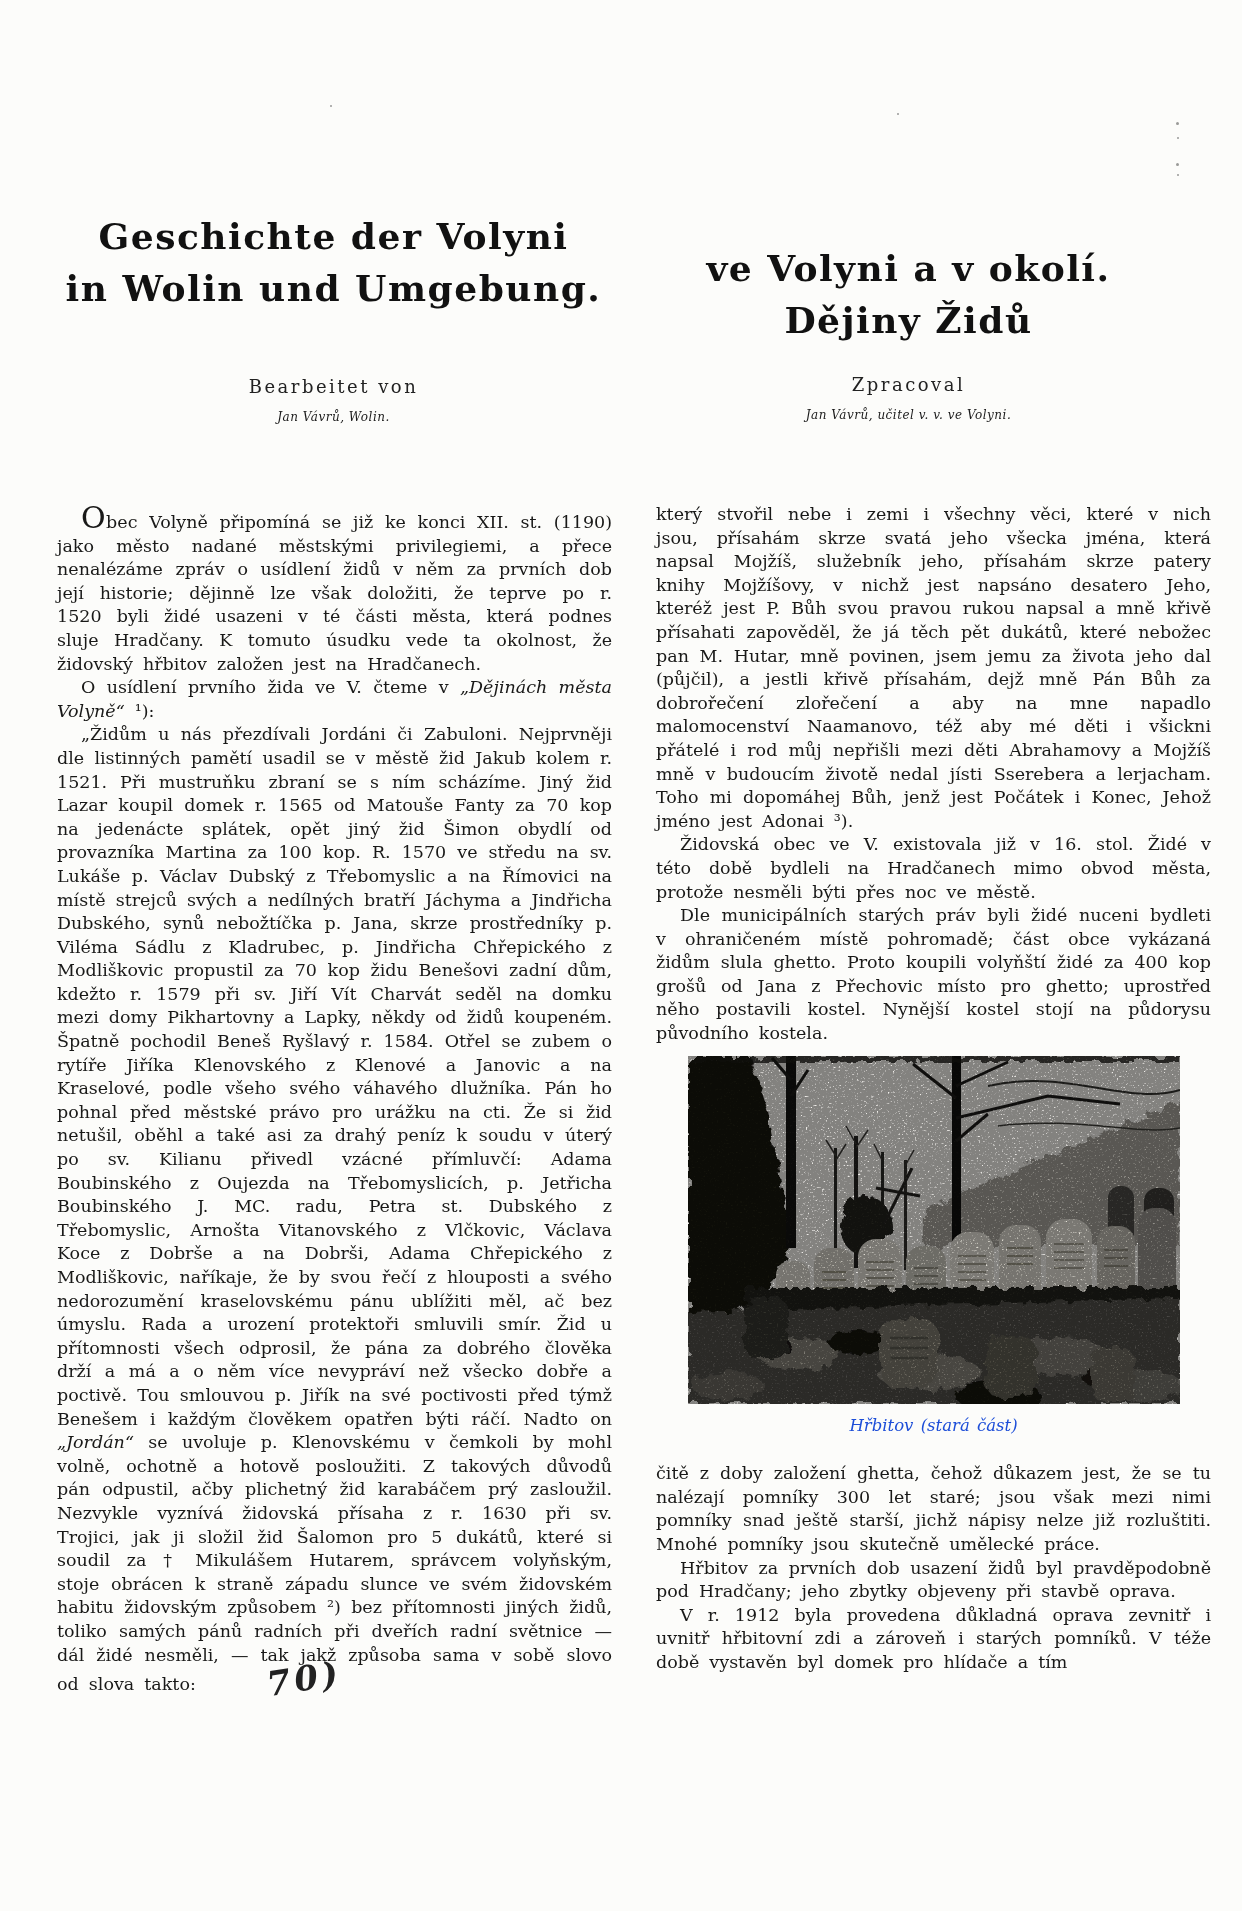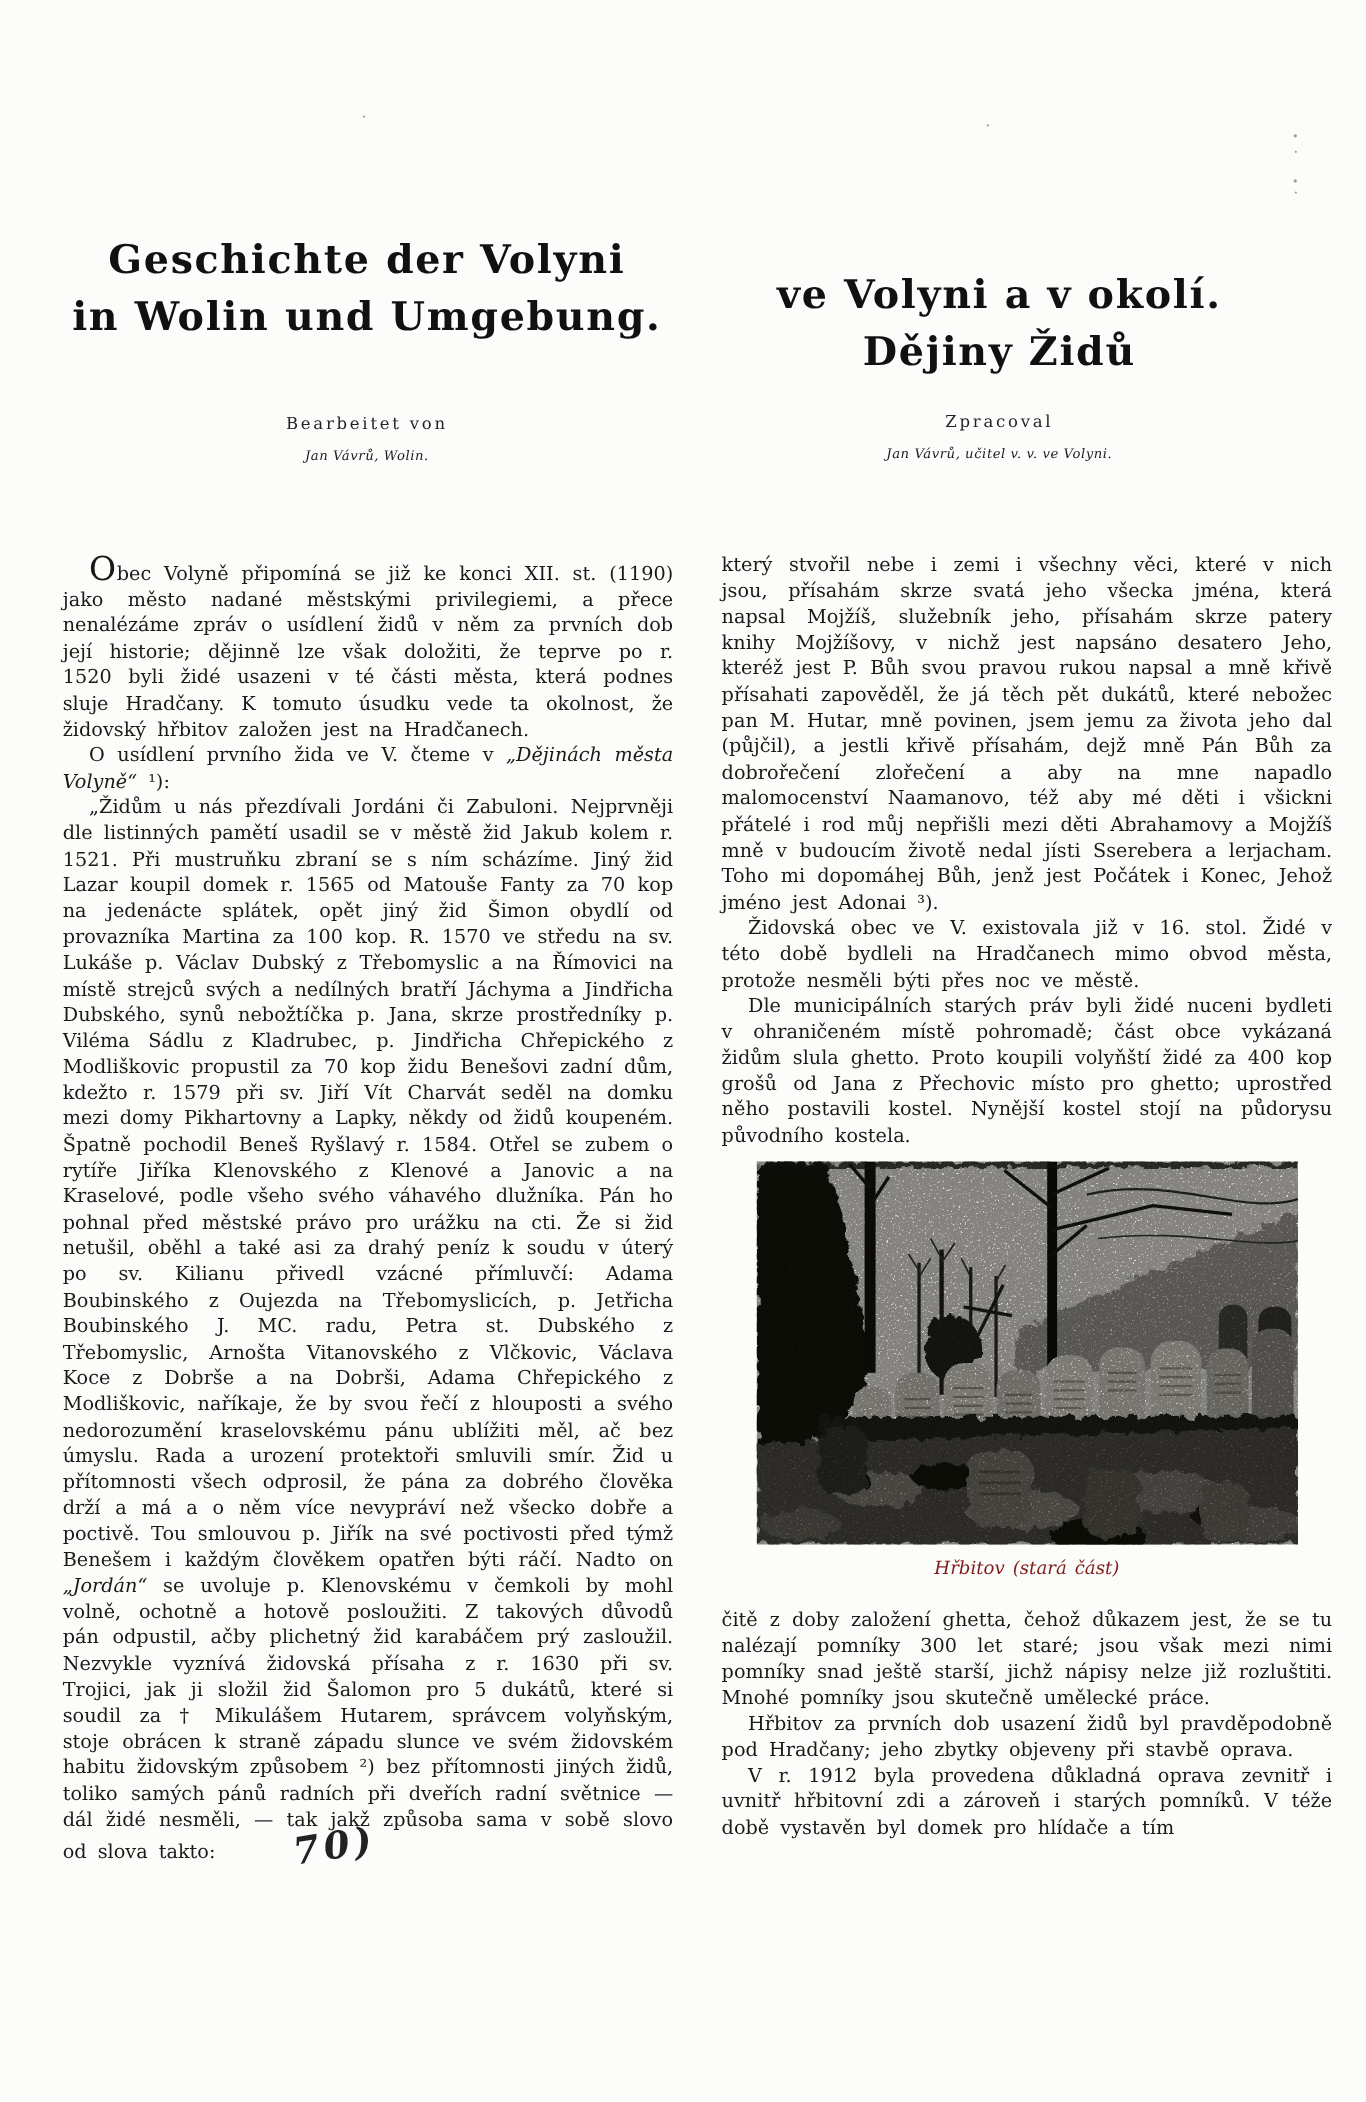--- a/index.html
+++ b/index.html
@@ -13,21 +13,21 @@
   }
   .col-header{position:absolute;width:553px;text-align:center;}
   .col-header.left{left:57px;top:210px;}
   .col-header.right{left:632px;top:210px;}
   .title-line{
     font-weight:bold;font-size:36px;line-height:52px;
     letter-spacing:1.5px;color:#111;
   }
   .col-header.right .title-block{padding-top:32px;}
   .byline-label{
-    font-size:15px;letter-spacing:2.5px;color:#222;
+    font-size:18px;letter-spacing:2.5px;color:#222;
     margin-top:62px;
   }
   .col-header.right .byline-label{margin-top:28px;}
   .byline-author{
     font-size:12px;font-style:italic;margin-top:13px;color:#1b1b1b;
     letter-spacing:0.5px;
   }
   .body-col{
     position:absolute;top:503px;width:555px;
     font-size:17.5px;line-height:23.6px;
@@ -45,21 +45,21 @@
   .handwritten{
     display:inline-block;
     font-size:34px;font-style:italic;font-weight:bold;
     letter-spacing:4px;color:#222;
     transform:rotate(-9deg) translate(36px,8px);
   }
   figure.cemetery{margin:10px auto 4px auto;width:492px;}
   figure.cemetery svg{display:block;}
   figcaption{
     text-align:center;font-style:italic;font-size:16.5px;
-    margin-top:10px;margin-bottom:25px;color:#7f1d1d;
+    margin-top:10px;margin-bottom:25px;color:#1d4ed8;
     word-spacing:2px;
   }
   .speck{position:absolute;border-radius:50%;background:#9a9a98;}
 </style>
 </head>
 <body>
 
 <div class="speck" style="left:1176px;top:122px;width:3px;height:3px;"></div>
 <div class="speck" style="left:1177px;top:137px;width:2px;height:2px;"></div>
 <div class="speck" style="left:1176px;top:163px;width:3px;height:3px;"></div>

